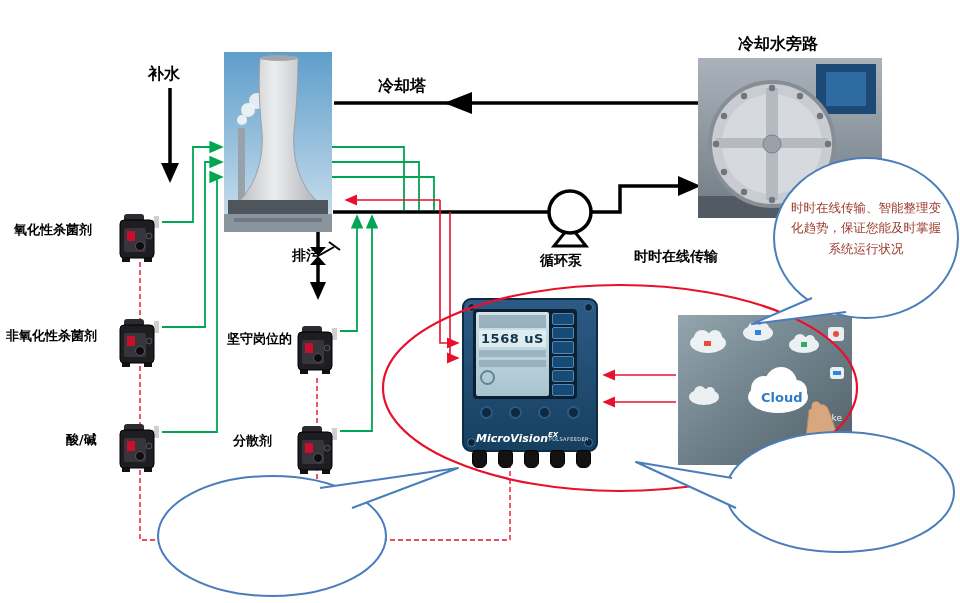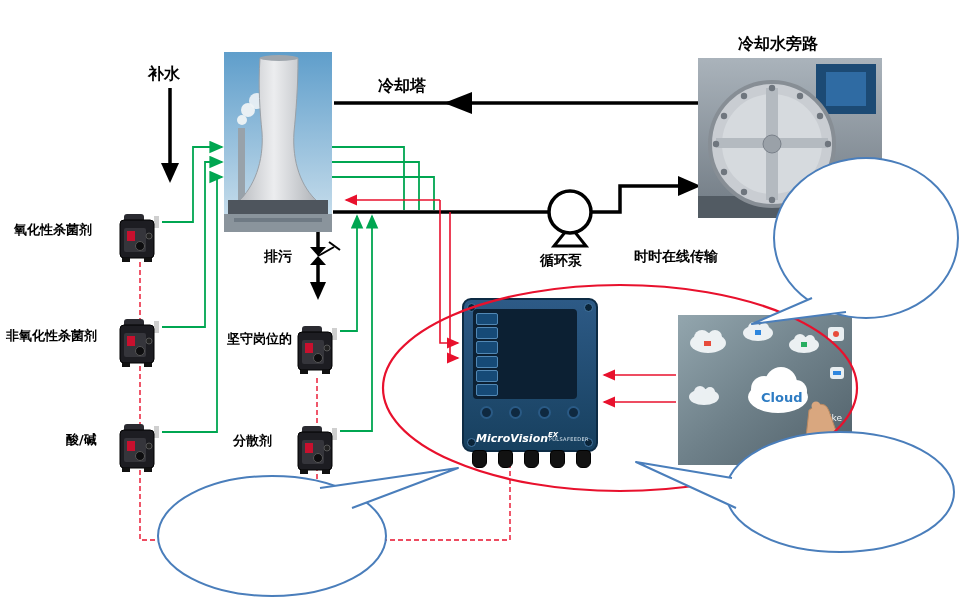--- a/index.html
+++ b/index.html
@@ -232,20 +232,27 @@
         <rect x="28" y="48" width="8" height="4" fill="#111"></rect>
     </svg>
   </div>
 
   <div class="device controller" style="left:462px;top:298px;width:136px;height:154px;">
     <div class="screw" style="left:3px;top:3px;"></div>
     <div class="screw" style="right:3px;top:3px;"></div>
     <div class="screw" style="left:3px;bottom:3px;"></div>
     <div class="screw" style="right:3px;bottom:3px;"></div>
     <div class="screen">
+      <div class="lcd">
+        <div class="lcd-band"></div>
+        <div class="reading">1568 uS</div>
+        <div class="lcd-row"></div>
+        <div class="lcd-row"></div>
+        <div class="swirl"></div>
+      </div>
       <div class="keys">
         <div class="key"></div>
         <div class="key"></div>
         <div class="key"></div>
         <div class="key"></div>
         <div class="key"></div>
         <div class="key"></div>
       </div>
     </div>
     <div class="btn-row">
@@ -305,21 +312,21 @@
       <g>
         <path d="M125,150 L170,150 L151,96 Q148,87 139,90 L131,95 Q128,122 125,150 Z" fill="#d9a77f" stroke="#b98860" stroke-width="1"></path>
         <circle cx="138" cy="91" r="4.5" fill="#d9a77f"></circle>
       </g>
     </svg>
   </div>
 
   <div class="lbl big" style="left:148px;top:64px;">补水</div>
   <div class="lbl big" style="left:334px;top:76px;margin-left:44px;">冷却塔</div>
   <div class="lbl big" style="left:738px;top:34px;">冷却水旁路</div>
-  <div class="lbl med" style="left:264px;top:248px;">排污</div>
+  <div class="lbl med" style="left:292px;top:248px;font-family:Liberation Serif, serif;">排污</div>
   <div class="lbl med" style="left:540px;top:252px;">循环泵</div>
   <div class="lbl med" style="left:634px;top:248px;">时时在线传输</div>
   <div class="lbl sm" style="left:14px;top:222px;">氧化性杀菌剂</div>
   <div class="lbl sm" style="left:6px;top:328px;">非氧化性杀菌剂</div>
   <div class="lbl sm" style="left:66px;top:432px;">酸/碱</div>
   <div class="lbl sm" style="left:227px;top:331px;">坚守岗位的</div>
   <div class="lbl sm" style="left:233px;top:433px;">分散剂</div>
 
   <svg class="layer layer-over" width="960" height="603">
     <ellipse cx="620" cy="388" rx="237" ry="103" fill="none" stroke="#e8112d" stroke-width="2.2"></ellipse>
@@ -330,14 +337,15 @@
     <g>
       <ellipse cx="272" cy="536" rx="114" ry="60" fill="#fff" stroke="#4a7ebb" stroke-width="2"></ellipse>
       <path d="M320,488 L458,468 L352,508" fill="#fff" stroke="#4a7ebb" stroke-width="2" stroke-linejoin="round"></path>
     </g>
     <g>
       <ellipse cx="840" cy="492" rx="114" ry="60" fill="#fff" stroke="#4a7ebb" stroke-width="2"></ellipse>
       <path d="M732,478 L636,462 L736,508" fill="#fff" stroke="#4a7ebb" stroke-width="2" stroke-linejoin="round"></path>
     </g>
   </svg>
 
+  <div class="callout-text" style="left:786px;top:198px;width:160px;">时时在线传输、智能整理变化趋势，保证您能及时掌握系统运行状况</div>
 
 </div>
 
 </body></html>

